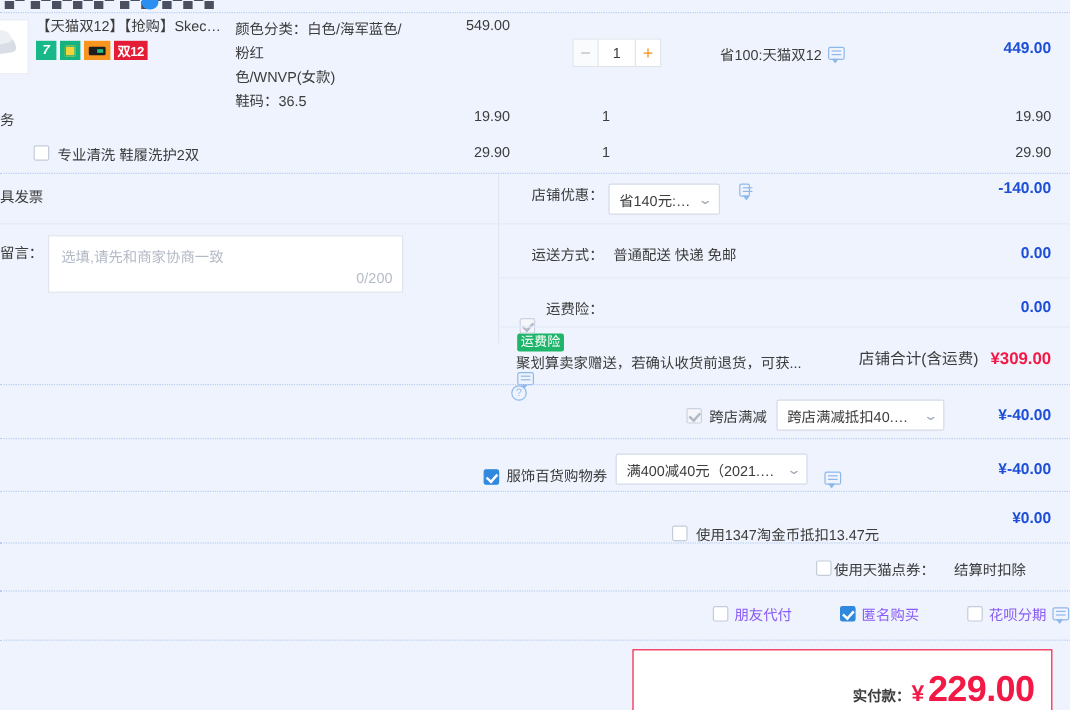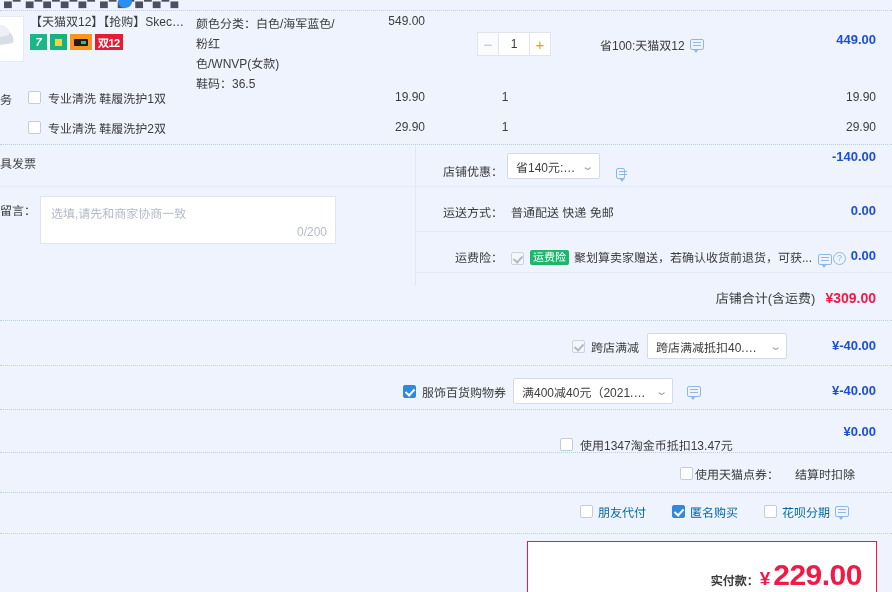--- a/index.html
+++ b/index.html
@@ -184,21 +184,21 @@
     border: 1px solid #dfe4ed; background: #fff;
   }
   .msg-box .ph {
     position: absolute; left: 10px; top: 7px; font-size: 12px; color: #b4bbc7;
   }
   .msg-box .cnt {
     position: absolute; right: 8px; bottom: 4px; font-size: 12px; color: #b4bbc7;
   }
 
   
-  .rrow { position: absolute; display: flex; align-items: flex-end; }
+  .rrow { position: absolute; display: flex; align-items: flex-start; }
   .rlabel {
     font-size: 12px; color: #3c3c3c; text-align: right; flex: 0 0 auto;
   }
   .rval { font-size: 12px; color: #3c3c3c; }
   .ramt {
     position: absolute; width: 86px; text-align: right; font-size: 13px;
   }
   .ins-tag {
     display: inline-block; background: #1fb56b; color: #fff; font-size: 11px;
     padding: 1px 3px; border-radius: 2px; line-height: 13px;
@@ -209,21 +209,21 @@
   }
 
   .shop-total {
     position: absolute; right: 16px; top: 288px;
     font-size: 13px; color: #3c3c3c; display: flex; align-items: baseline; gap: 10px;
   }
   .shop-total .amt { color: #f31947; font-weight: bold; font-size: 14px; }
 
   .opt-row { position: absolute; display: flex; align-items: center; }
   .opt-item {
-    display: flex; align-items: center; gap: 5px; font-size: 12px; color: #0369a1;
+    display: flex; align-items: center; gap: 5px; font-size: 12px; color: #8b5cf6; margin-left: 14px;
   }
 
   .paybox {
     position: absolute; left: 527px; top: 541px; width: 350px; height: 60px;
     border: 1px solid #f31947; background: #fff;
   }
   .paybox .inner {
     position: absolute; right: 14px; bottom: 8px;
     display: flex; align-items: baseline; white-space: nowrap;
   }
@@ -285,24 +285,20 @@
       <span>省100:天猫双12</span>
       <span class="bubble">
           <i></i>
         </span>
     </div>
     <div class="prod-sum redb">449.00</div>
   </div>
 
   <div class="svc-label" style="top:90px;">服务</div>
 
-  <div class="svc-name" style="top:89px;">
-    <span class="cbx"></span>
-    <span>专业清洗 鞋履洗护1双</span>
-  </div>
   <div class="svc-price" style="top:90px;">19.90</div>
   <div class="svc-qty" style="top:90px;">1</div>
   <div class="svc-sum" style="top:90px;">19.90</div>
 
   <div class="svc-name" style="top:119px;">
     <span class="cbx"></span>
     <span>专业清洗 鞋履洗护2双</span>
   </div>
   <div class="svc-price" style="top:120px;">29.90</div>
   <div class="svc-qty" style="top:120px;">1</div>
@@ -334,21 +330,21 @@
   <div class="ramt redb" style="left:790px; top:149px;">-140.00</div>
   <div class="solidline" style="left:416px; top:186px; width:476px;"></div>
 
   <div class="rrow" style="left:425px; top:203px;">
     <span class="rlabel" style="width:78px;">运送方式：</span>
     <span class="rval" style="margin-left:8px;">普通配送 快递 免邮</span>
   </div>
   <div class="ramt redb" style="left:790px; top:203px;">0.00</div>
   <div class="solidline" style="left:416px; top:231px; width:476px;"></div>
 
-  <div class="rrow" style="left:425px; top:248px;">
+  <div class="rrow" style="left:425px; top:248px;flex-direction:column;">
     <span class="rlabel" style="width:78px;">运费险：</span>
     <span class="cbx disabled-checked" style="margin-left:8px;"></span>
     <span class="ins-tag" style="margin-left:6px;">运费险</span>
     <span class="ins-txt" style="margin-left:5px;">聚划算卖家赠送，若确认收货前退货，可获...</span>
     <span class="bubble" style="margin-left:6px;">
         <i></i>
       </span>
     <span class="qmark" style="margin-left:1px;">?</span>
   </div>
   <div class="ramt redb" style="left:790px; top:248px;">0.00</div>
@@ -364,21 +360,21 @@
     <span class="cbx disabled-checked"></span>
     <span style="font-size:12px; color:#3c3c3c; margin-left:6px;">跨店满减</span>
     <span class="sel" style="width:140px; margin-left:8px;">
       <span class="seltxt">跨店满减抵扣40.00元</span>
       <span class="caret">⌄</span>
     </span>
   </div>
   <div class="ramt redb" style="left:790px; top:338px;">¥-40.00</div>
   <div class="dotline" style="top:365px;"></div>
 
-  <div class="opt-row" style="left:403px; top:378px;">
+  <div class="opt-row" style="left:403px; top:378px;align-items:flex-end;">
     <span class="cbx checked"></span>
     <span style="font-size:12px; color:#3c3c3c; margin-left:6px;">服饰百货购物券</span>
     <span class="sel" style="width:160px; margin-left:7px;">
       <span class="seltxt">满400减40元（2021.12.1...</span>
       <span class="caret">⌄</span>
     </span>
     <span class="bubble" style="margin-left:14px;">
         <i></i>
       </span>
   </div>

